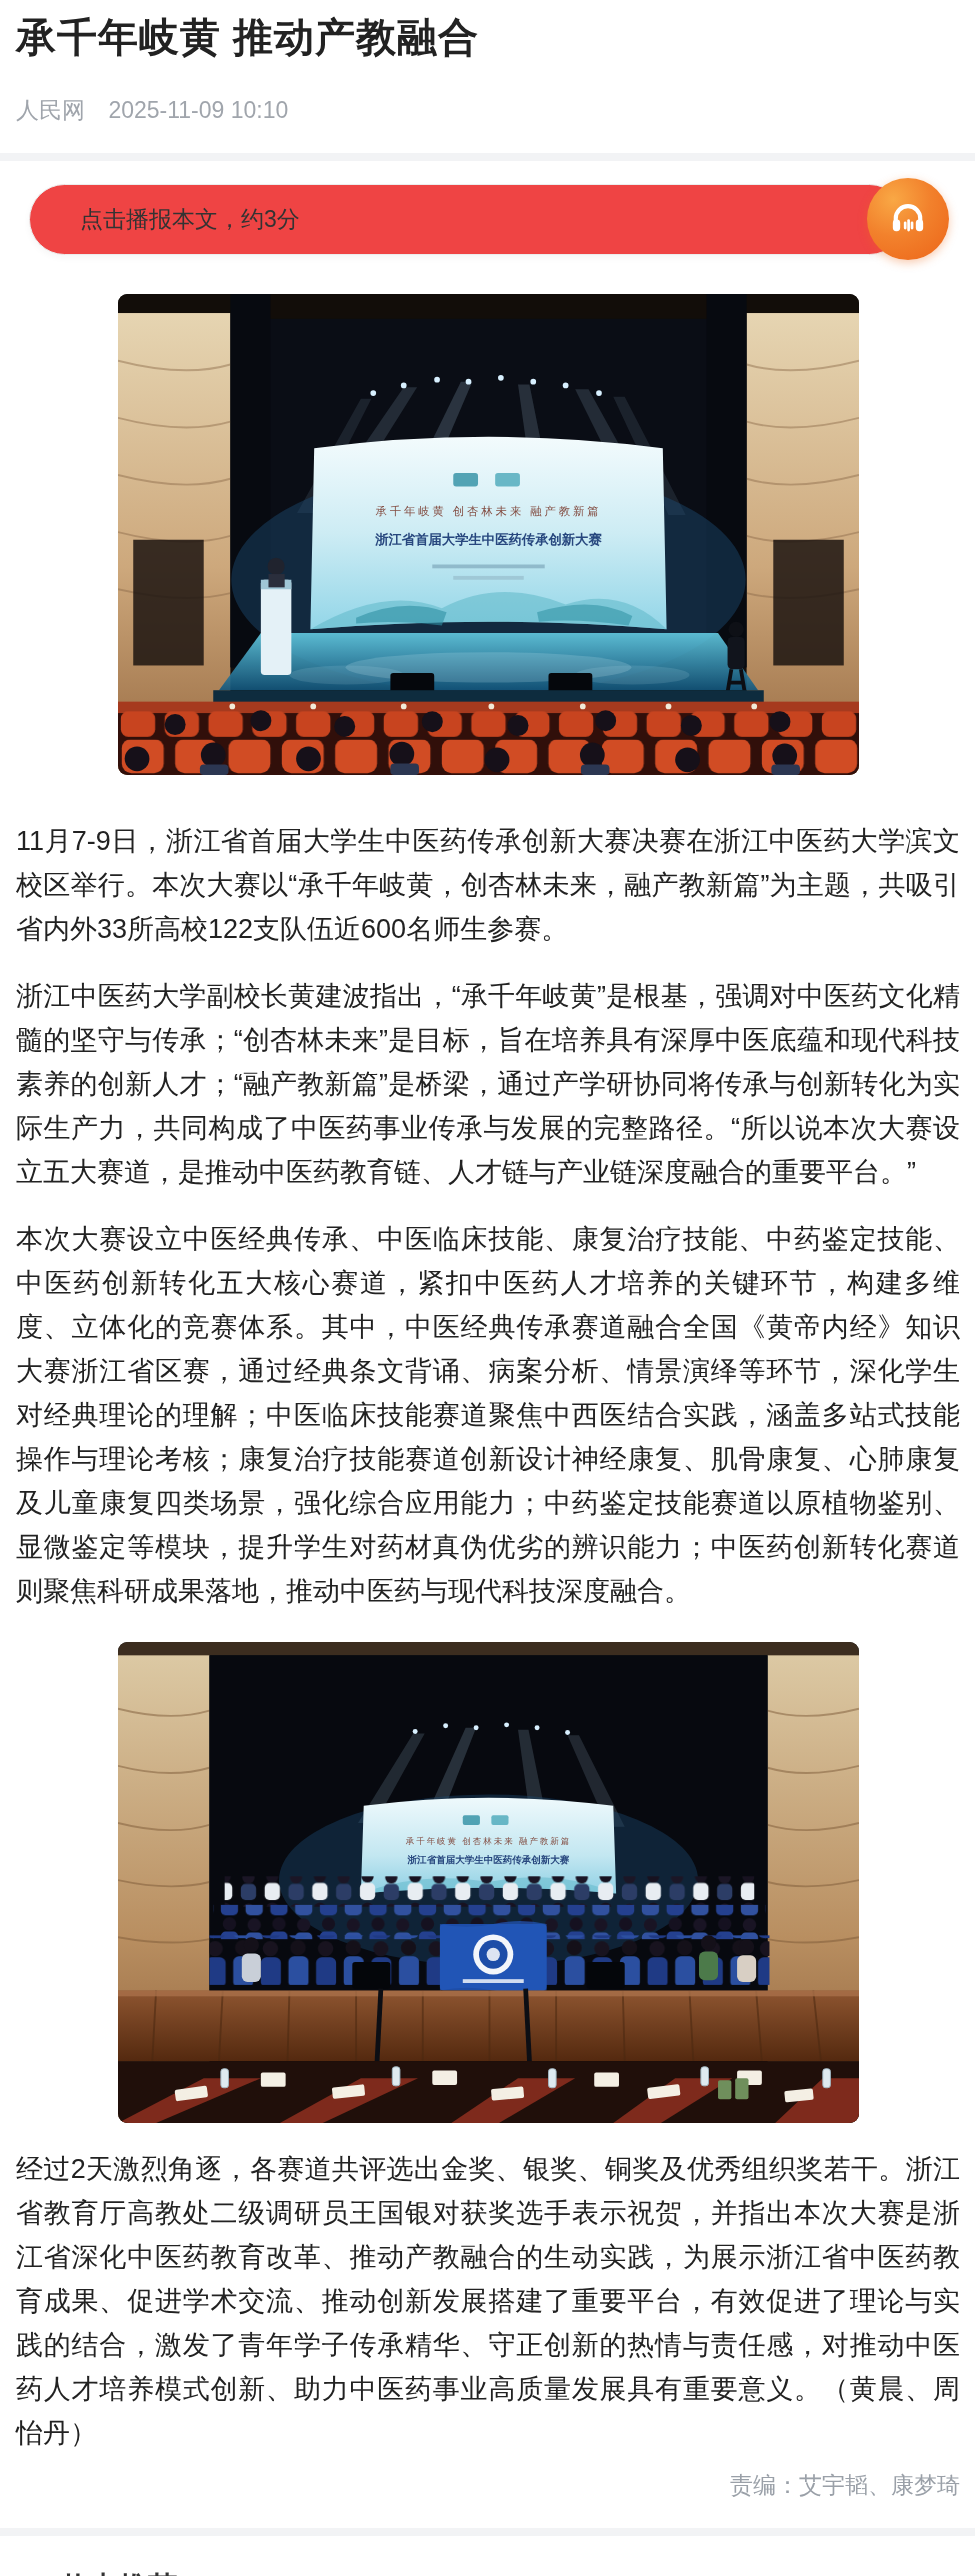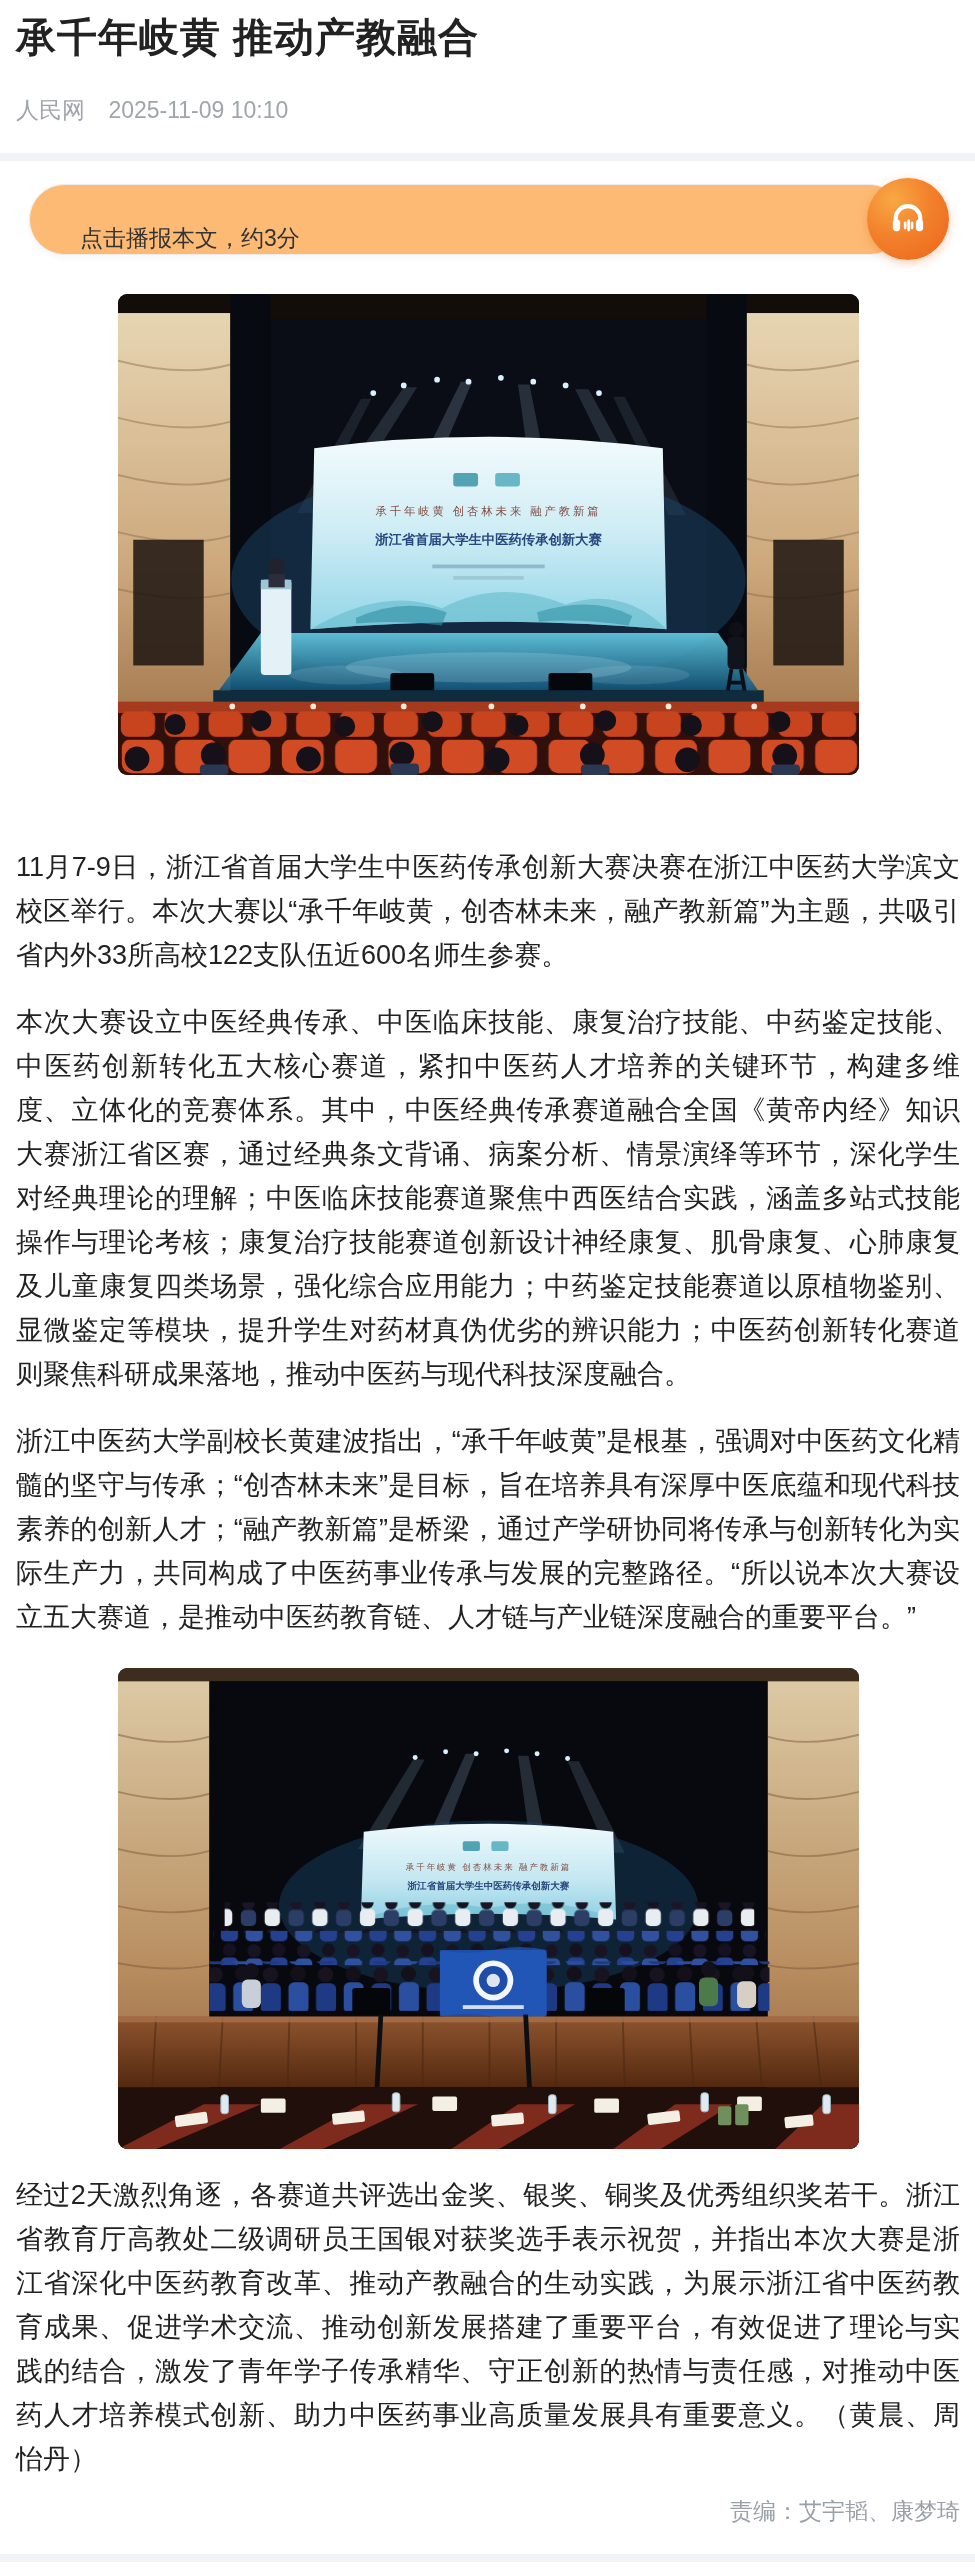--- a/index.html
+++ b/index.html
@@ -6,34 +6,34 @@
   body { font-family:"Liberation Sans", sans-serif; }
   .page { width:976px; height:2576px; margin:0 auto; background:#fff; overflow:hidden; position:relative; }
 
   .article-title { margin:0; padding:13.3px 16px 0 16px; font-size:40px; line-height:48px; font-weight:700; color:#222; letter-spacing:1px; }
   .meta { padding:0 16px; margin-top:34px; font-size:23px; color:#a0a5ac; }
   .meta .src { margin-right:17px;margin-top:32px; }
   .divider { height:7.6px; background:#f2f3f5; margin-top:27px; }
 
   .audio-row { margin:21px 27px 0 29px; height:74px; position:relative; }
   .audio-pill { position:absolute; left:0; right:44px; top:1.9px; height:71px; box-sizing:border-box;
-    border:1.9px solid #ececec; border-radius:38px; background:#fdba74; display:flex; align-items:flex-end;
+    border:1.9px solid #ececec; border-radius:38px; background:#ef4444; display:flex; align-items:center;
     padding-left:50px; font-size:23px; color:#333; box-shadow:0 2.9px 7.6px rgba(0,0,0,.04); cursor:pointer; }
   .audio-btn { position:absolute; right:0; top:-3.8px; width:82px; height:82px; border-radius:50%; border:none; padding:0;
     background:radial-gradient(circle at 32% 26%, #f9a845 0%, #f2812c 45%, #ec6418 100%);
     display:flex; align-items:center; justify-content:center; cursor:pointer;
     box-shadow:0 2.9px 9.5px rgba(236,106,30,.35); }
 
   .photo { width:741px; height:481px; margin:38px auto 12px auto; border-radius:9.5px; overflow:hidden; display:block; cursor:pointer; }
   .photo svg { display:block; width:100%; height:100%; }
   .photo.second { margin-top:29px; }
 
   .content p { margin:23px 16px 0 16px; font-size:27px; line-height:44px; color:#222; text-align:justify;
     word-break:break-all; }
-  .content p.first { margin-top:70px; }
+  .content p.first { margin-top:44px; }
   .content p.last { margin-top:24px; }
 
   .editor { margin:15.2px 16px 0 16px; text-align:right; font-size:23px; color:#9aa0a8; }
   .divider2 { height:7.6px; background:#f2f3f5; margin-top:27px; }
 
   .hot-header { margin:32px 0 0 29px; display:flex; align-items:center; font-size:29px; font-weight:700; color:#333; }
   .red-marker { width:19px; height:19px; background:#dd4a2c; display:inline-block; margin-right:13.3px; }
 </style>
 </head>
 <body>
@@ -202,22 +202,22 @@
           <rect x="86" y="494" width="30" height="11" rx="4"></rect>
           <rect x="286" y="493" width="30" height="12" rx="4"></rect>
         <rect x="486" y="494" width="30" height="11" rx="4"></rect>
           <rect x="686" y="494" width="30" height="11" rx="4"></rect>
         </g>
     </svg>
   </div>
 
   <div class="content">
     <p class="first">11月7-9日，浙江省首届大学生中医药传承创新大赛决赛在浙江中医药大学滨文校区举行。本次大赛以“承千年岐黄，创杏林未来，融产教新篇”为主题，共吸引省内外33所高校122支队伍近600名师生参赛。</p>
+    <p>浙江中医药大学副校长黄建波指出，“承千年岐黄”是根基，强调对中医药文化精髓的坚守与传承；“创杏林未来”是目标，旨在培养具有深厚中医底蕴和现代科技素养的创新人才；“融产教新篇”是桥梁，通过产学研协同将传承与创新转化为实际生产力，共同构成了中医药事业传承与发展的完整路径。“所以说本次大赛设立五大赛道，是推动中医药教育链、人才链与产业链深度融合的重要平台。”</p>
     <p>本次大赛设立中医经典传承、中医临床技能、康复治疗技能、中药鉴定技能、中医药创新转化五大核心赛道，紧扣中医药人才培养的关键环节，构建多维度、立体化的竞赛体系。其中，中医经典传承赛道融合全国《黄帝内经》知识大赛浙江省区赛，通过经典条文背诵、病案分析、情景演绎等环节，深化学生对经典理论的理解；中医临床技能赛道聚焦中西医结合实践，涵盖多站式技能操作与理论考核；康复治疗技能赛道创新设计神经康复、肌骨康复、心肺康复及儿童康复四类场景，强化综合应用能力；中药鉴定技能赛道以原植物鉴别、显微鉴定等模块，提升学生对药材真伪优劣的辨识能力；中医药创新转化赛道则聚焦科研成果落地，推动中医药与现代科技深度融合。</p>
-    <p>浙江中医药大学副校长黄建波指出，“承千年岐黄”是根基，强调对中医药文化精髓的坚守与传承；“创杏林未来”是目标，旨在培养具有深厚中医底蕴和现代科技素养的创新人才；“融产教新篇”是桥梁，通过产学研协同将传承与创新转化为实际生产力，共同构成了中医药事业传承与发展的完整路径。“所以说本次大赛设立五大赛道，是推动中医药教育链、人才链与产业链深度融合的重要平台。”</p>
   </div>
 
   <div class="photo second">
     <svg viewBox="0 0 778 505" preserveAspectRatio="none">
       <defs>
         <linearGradient id="wall2" x1="0" y1="0" x2="0" y2="1">
           <stop offset="0" stop-color="#dcc9a4"></stop>
             <stop offset=".6" stop-color="#b98f61"></stop>
             <stop offset="1" stop-color="#8a5c36"></stop>
         </linearGradient>

